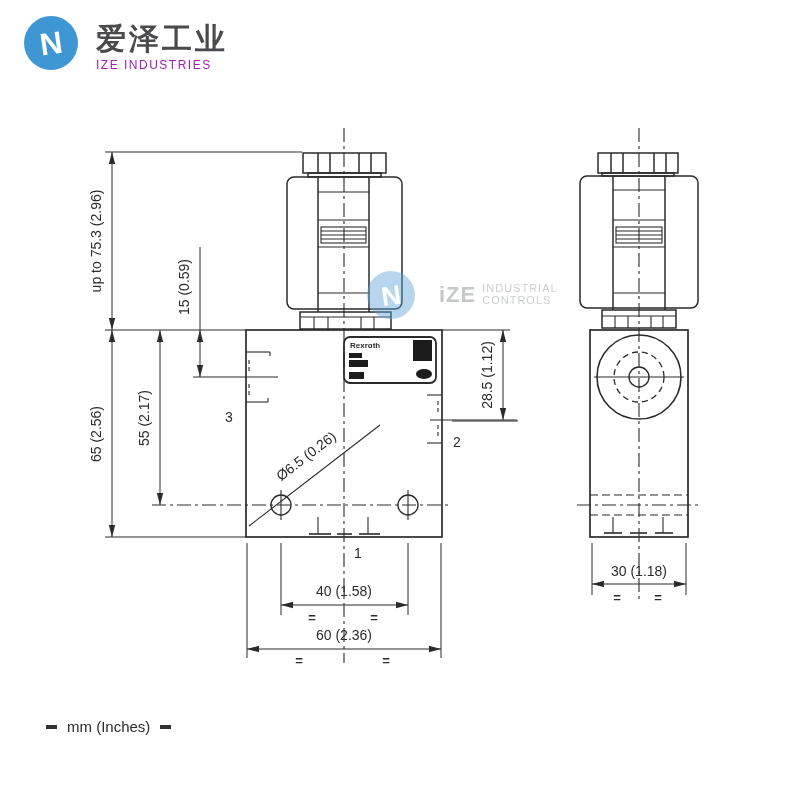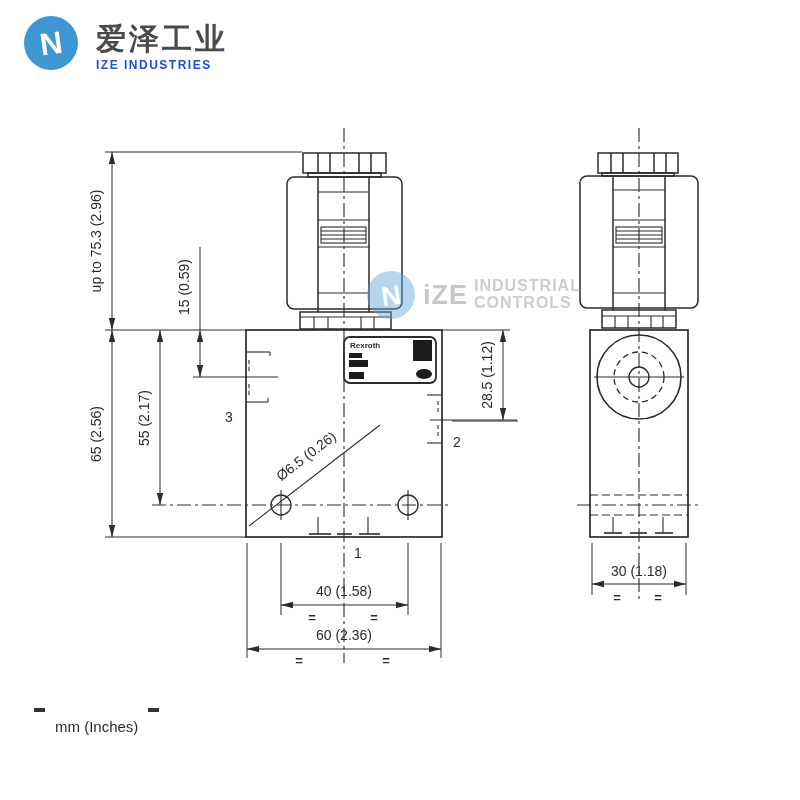--- a/index.html
+++ b/index.html
@@ -3,36 +3,36 @@
 <meta charset="utf-8">
 <style>
   html,body{margin:0;padding:0;background:#ffffff;}
   .page{position:relative;width:800px;height:800px;background:#fff;overflow:hidden;
         font-family:"Liberation Sans",sans-serif;color:#2b2b2b;}
   
   .hdr{position:absolute;left:22px;top:14px;display:flex;align-items:flex-start;}
   .hdr .mark{width:58px;height:58px;}
   .hdr .words{margin-left:16px;padding-top:8px;}
   .hdr .cn{font-size:30px;font-weight:bold;color:#4a4a4e;letter-spacing:3px;line-height:1.1;}
-  .hdr .en{font-size:12px;color:#1d4ed8;letter-spacing:1.5px;margin-top:3px;font-weight:bold;}
+  .hdr .en{font-size:12px;color:#a21caf;letter-spacing:1.5px;margin-top:3px;}
   
   .wm{position:absolute;left:366px;top:270px;display:flex;align-items:center;opacity:.6;z-index:5;pointer-events:none;}
   .wm .wm-mark{width:50px;height:50px;}
-  .wm .wm-ize{font-size:27px;font-weight:bold;color:#9fa4a8;margin-left:7px;letter-spacing:1px;}
+  .wm .wm-ize{font-size:22px;font-weight:bold;color:#9fa4a8;margin-left:23px;letter-spacing:1px;}
   .wm .wm-col{margin-left:6px;line-height:1.05;}
-  .wm .wm-col div{font-size:16px;font-weight:bold;color:#a8adb1;letter-spacing:1px;}
+  .wm .wm-col div{font-size:11px;font-weight:normal;color:#a8adb1;letter-spacing:1px;}
   
   svg.draw{position:absolute;left:0;top:0;z-index:1;}
   svg.draw text{font-family:"Liberation Sans",sans-serif;fill:#2b2b2b;}
   .dimtxt{font-size:14px;}
   .porttxt{font-size:14px;}
   .eqtxt{font-size:13px;font-weight:bold;}
   .nptxt{font-size:8px;font-weight:bold;}
   
-  .units{position:absolute;left:34px;top:708px;display:flex;align-items:flex-start;height:38px;}
+  .units{position:absolute;left:46px;top:708px;display:flex;align-items:center;height:38px;}
   .brk{width:9px;border:2px solid #333;}
   .brk.l{border-right:none;}
   .brk.r{border-left:none;}
   .units .txt{font-size:15px;color:#2b2b2b;line-height:38px;padding:0 10px;}
 </style>
 </head>
 <body>
 
 <div class="page">
 

